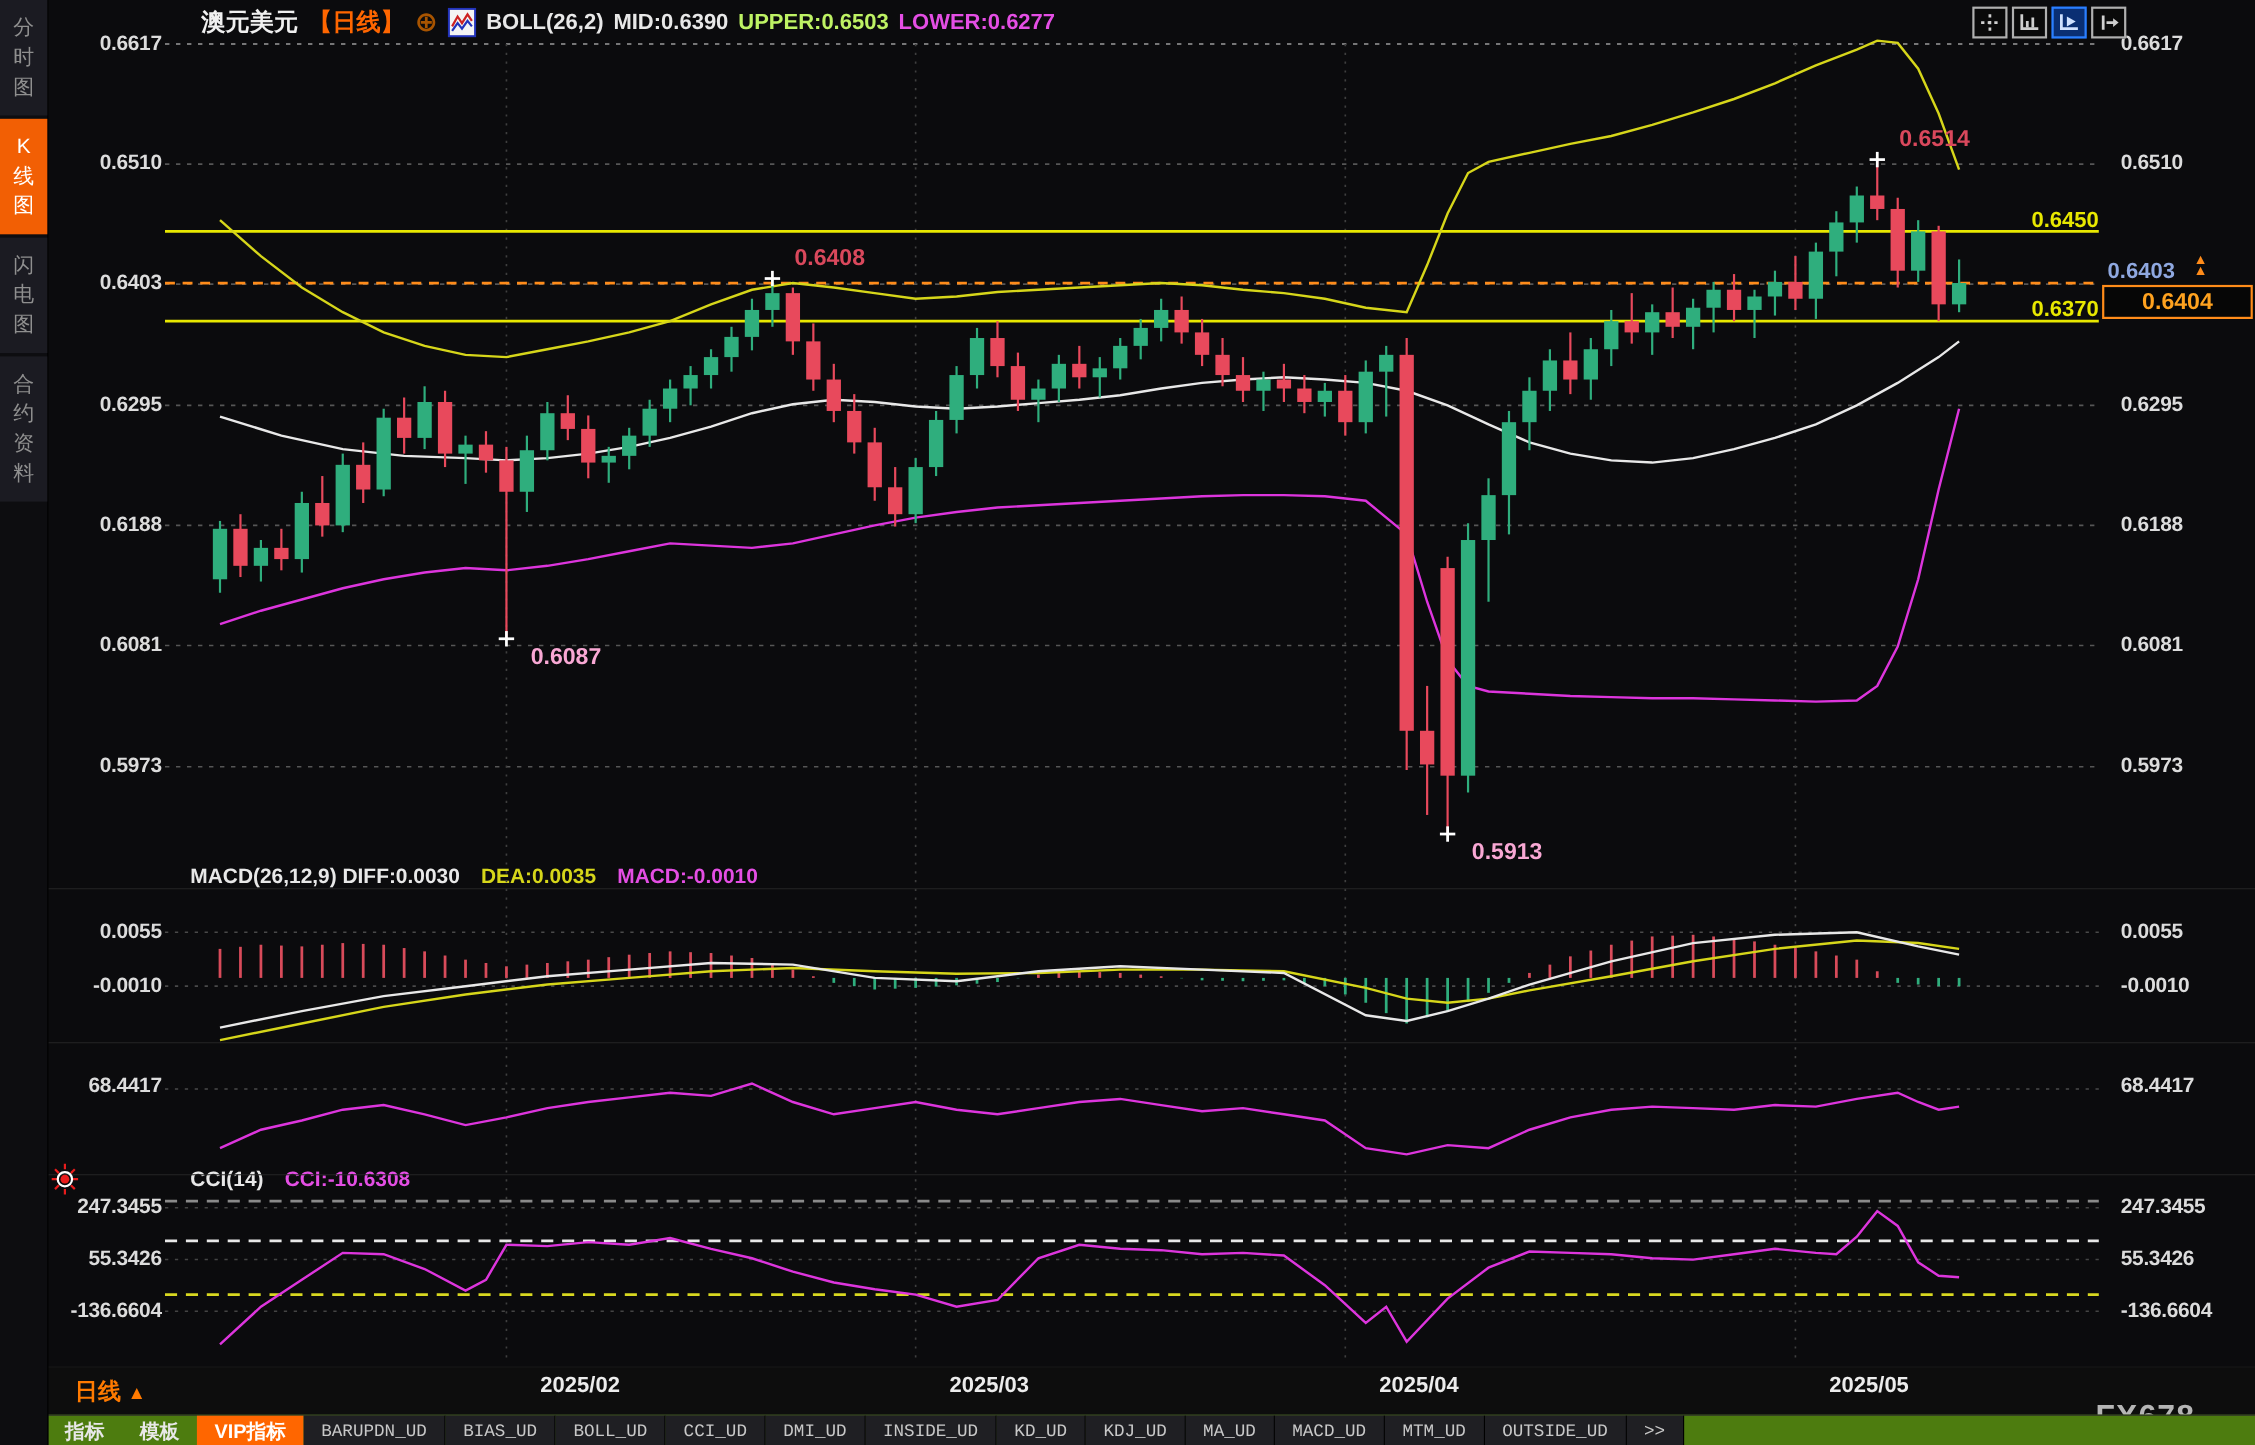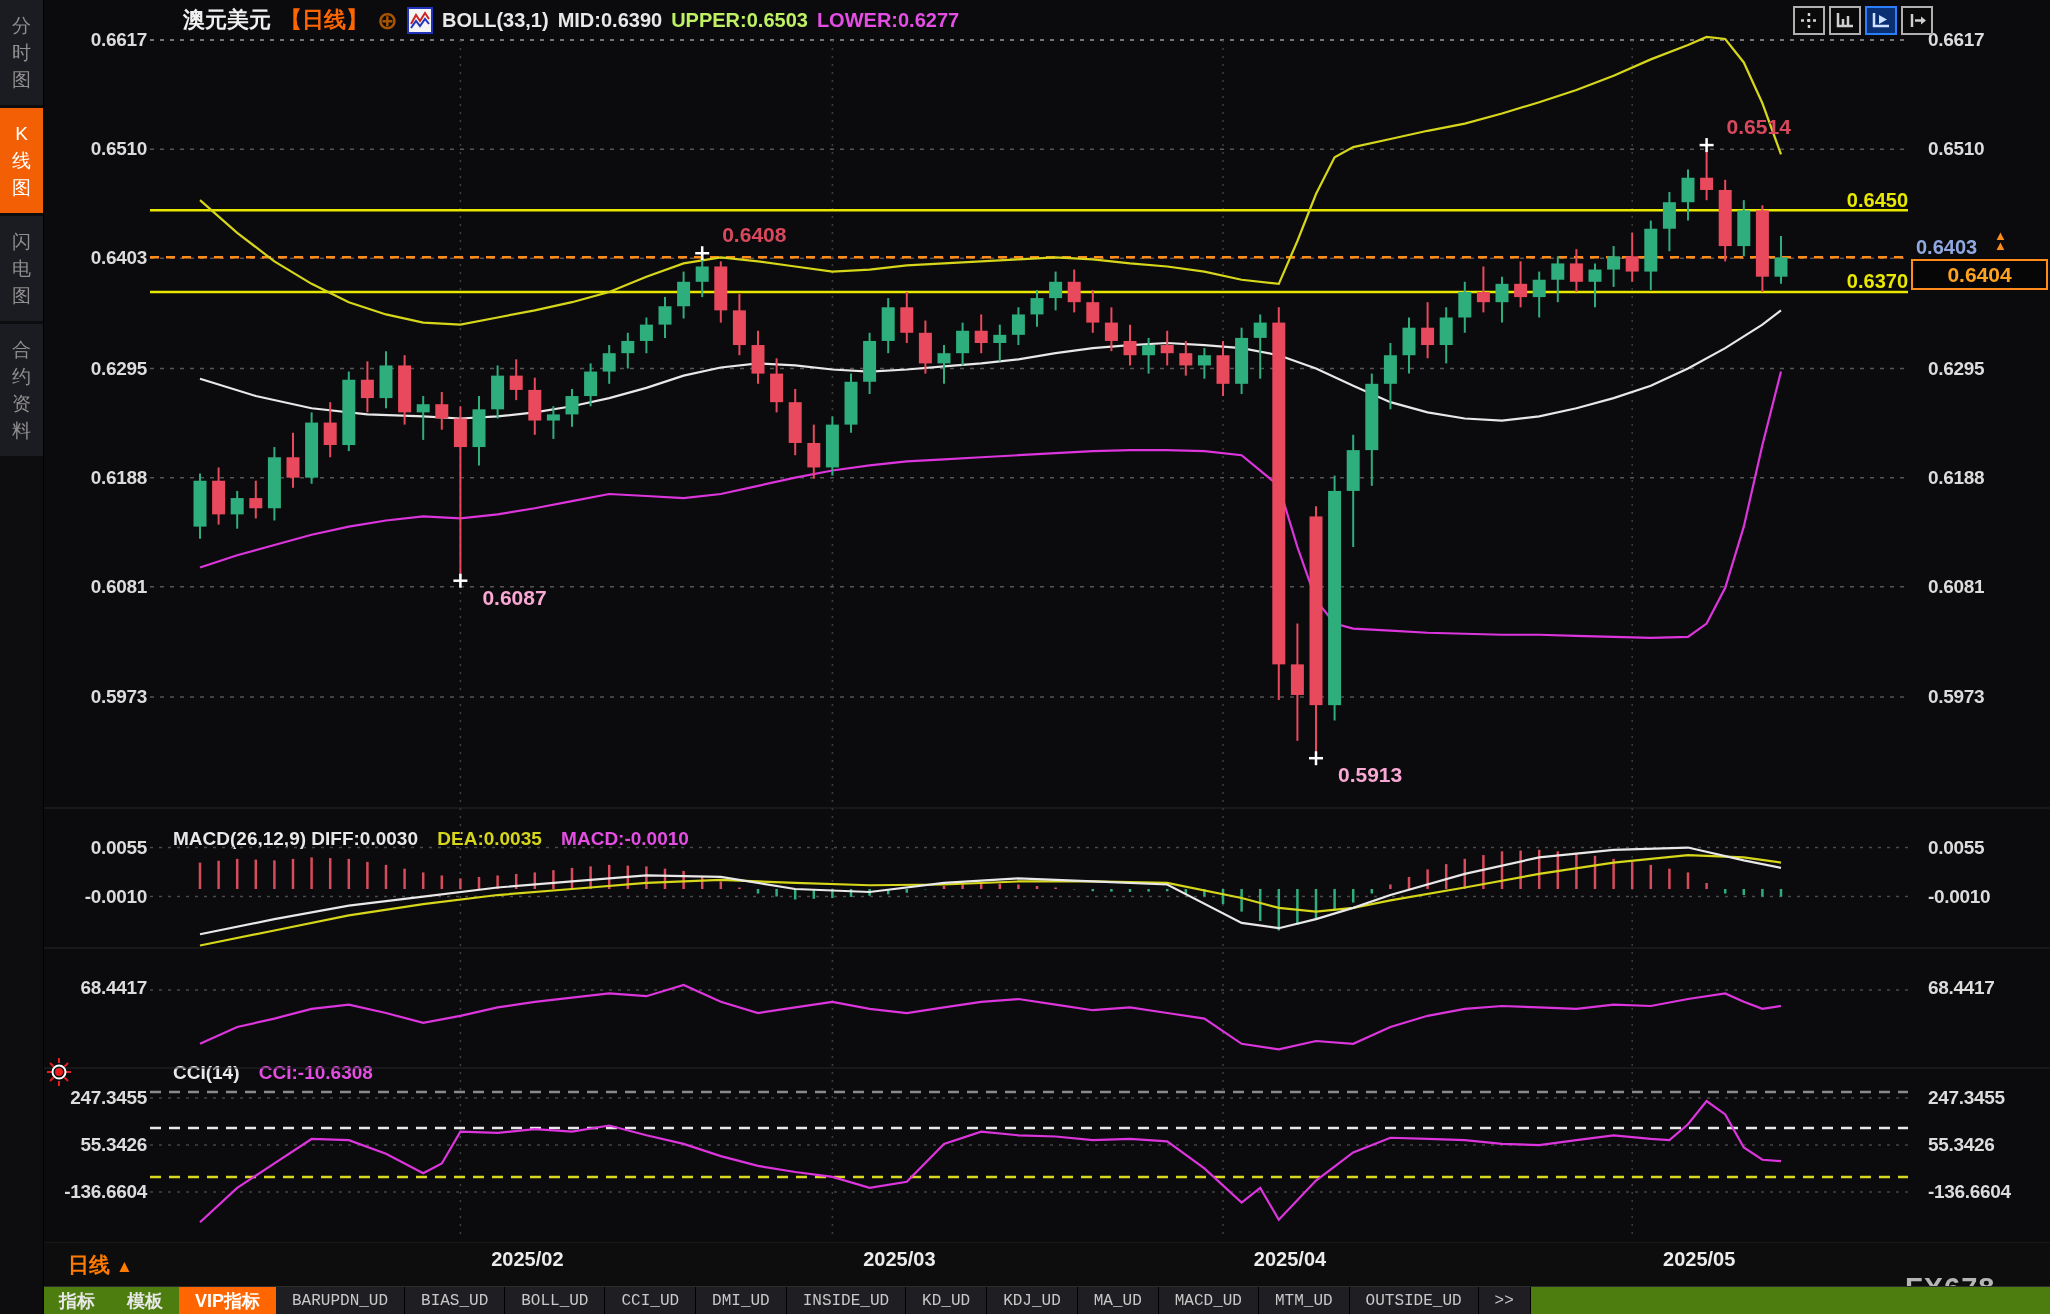--- a/index.html
+++ b/index.html
@@ -423,21 +423,21 @@
     <span class="h-sym">澳元美元</span>
     <span class="h-per">【日线】</span>
     <span class="h-plus">⊕</span>
     <span style="display:inline-flex;">
       <svg width="26" height="27" viewBox="0 0 26 27">
         <rect x="1" y="1" width="24" height="25" fill="#f4f4f4" stroke="#2233bb" stroke-width="2"></rect>
         <polyline points="4,17 9,8 13,14 18,6 22,12" fill="none" stroke="#cc2222" stroke-width="2"></polyline>
         <polyline points="4,21 9,14 13,19 18,12 22,17" fill="none" stroke="#2233bb" stroke-width="2"></polyline>
       </svg>
     </span>
-    <span class="h-w">BOLL(33,1)</span>
+    <span class="h-w">BOLL(26,2)</span>
     <span class="h-w">MID:0.6390</span>
     <span class="h-y">UPPER:0.6503</span>
     <span class="h-m">LOWER:0.6277</span>
   </div>
 
   <div id="toolbar">
     <div class="tbtn">
       <svg width="22" height="19" viewBox="0 0 22 19">
         <line x1="3" y1="9.5" x2="19" y2="9.5" stroke="#cfcfcf" stroke-width="2.5" stroke-dasharray="3 3"></line>
         <line x1="11" y1="2" x2="11" y2="17" stroke="#cfcfcf" stroke-width="2.5" stroke-dasharray="3 3"></line>
@@ -458,21 +458,21 @@
     </div>
     <div class="tbtn">
       <svg width="22" height="19" viewBox="0 0 22 19">
         <line x1="6" y1="3" x2="6" y2="16" stroke="#cfcfcf" stroke-width="2.5"></line>
         <line x1="9" y1="9.5" x2="18" y2="9.5" stroke="#cfcfcf" stroke-width="2.5"></line>
         <polygon points="15,5.5 20,9.5 15,13.5" fill="#cfcfcf"></polygon>
       </svg>
     </div>
   </div>
 
-  <div class="pane-hdr" style="top:828px;">
+  <div class="pane-hdr" style="top:787px;">
     <span class="w"><span>MACD(26,12,9)</span> <span>DIFF:0.0030</span></span>
     <span class="y">DEA:0.0035</span>
     <span class="m">MACD:-0.0010</span>
   </div>
   <div class="pane-hdr" style="top:1062px;">
     <span class="w">CCI(14)</span>
     <span class="m">CCI:-10.6308</span>
   </div>
 
   <div class="lvl" style="left:1828px;top:189px;">0.6450</div>

